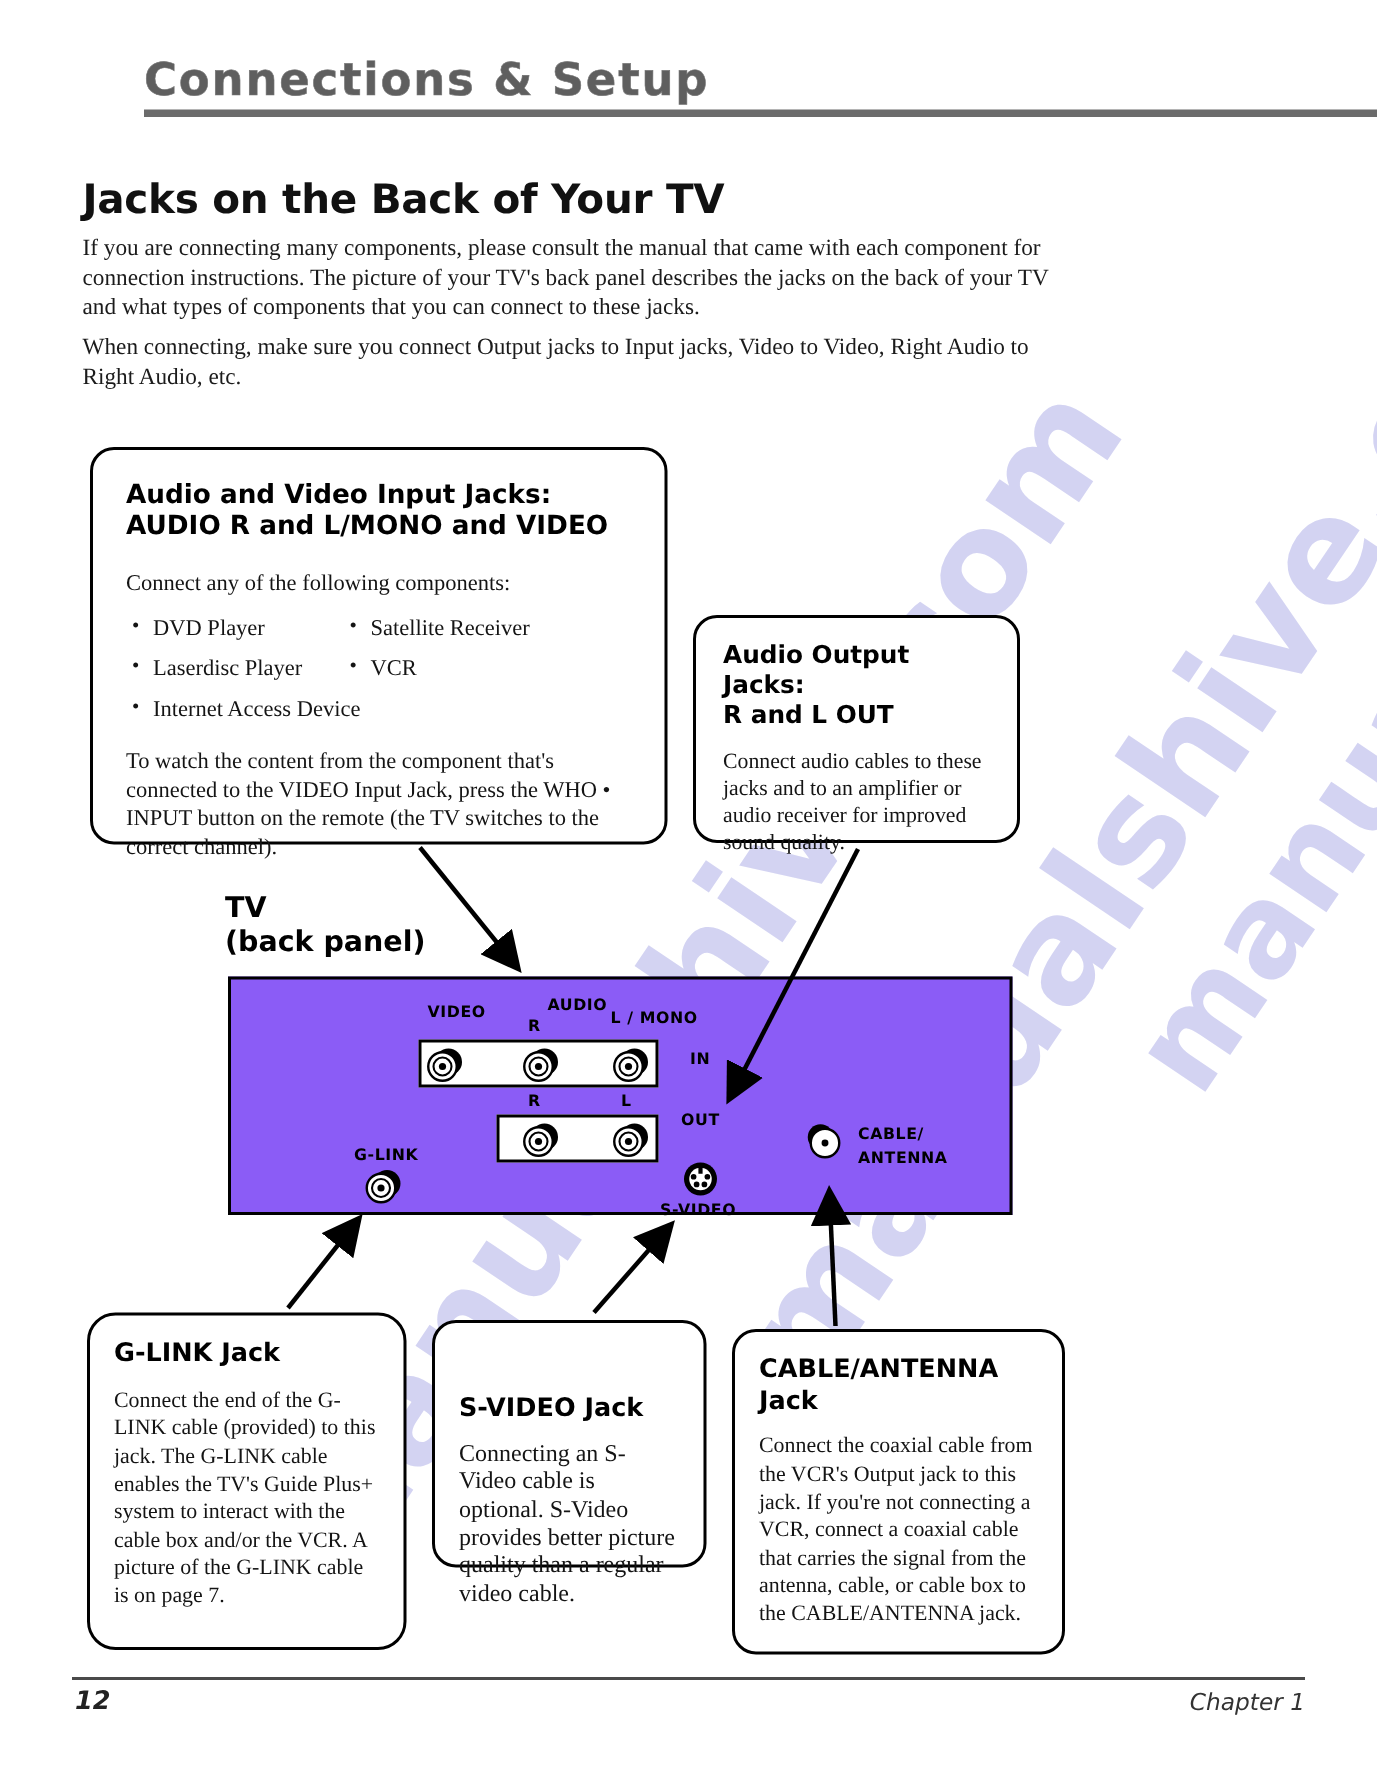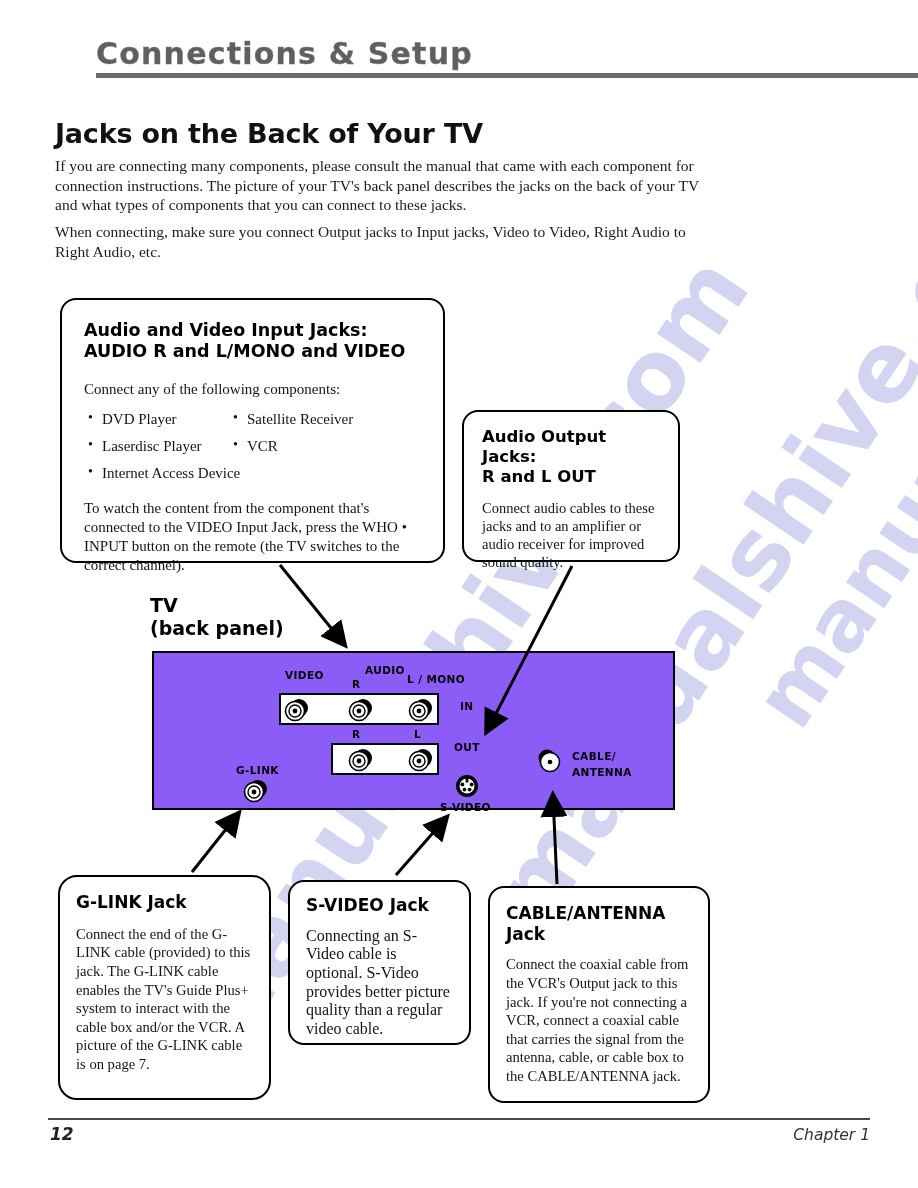--- a/index.html
+++ b/index.html
@@ -112,21 +112,21 @@
   #box-out h3{font-size:16.5px;}
   #box-out p{font-size:14.5px;line-height:18px;margin-top:12px;}
 
   
   #box-glink{left:58px;top:875px;width:213px;height:225px;padding:15px 16px 0 16px;border-radius:19px;}
   #box-glink h3{font-size:17px;}
   #box-glink p{font-size:14.6px;line-height:18.6px;margin-top:12px;}
 
   
   #box-svideo{left:288px;top:880px;width:183px;height:165px;padding:13px 15px 0 16px;}
-  #box-svideo h3{font-size:17px;}
+  #box-svideo h3{font-size:17px;margin-top:34px;}
   #box-svideo p{font-size:16px;line-height:18.6px;margin-top:11px;}
 
   
   #box-cable{left:488px;top:886px;width:222px;height:217px;padding:15px 14px 0 16px;}
   #box-cable h3{font-size:17px;}
   #box-cable p{font-size:14.6px;line-height:18.6px;margin-top:11px;}
 
   
   .tv-label{
     position:absolute;left:150px;top:594px;

